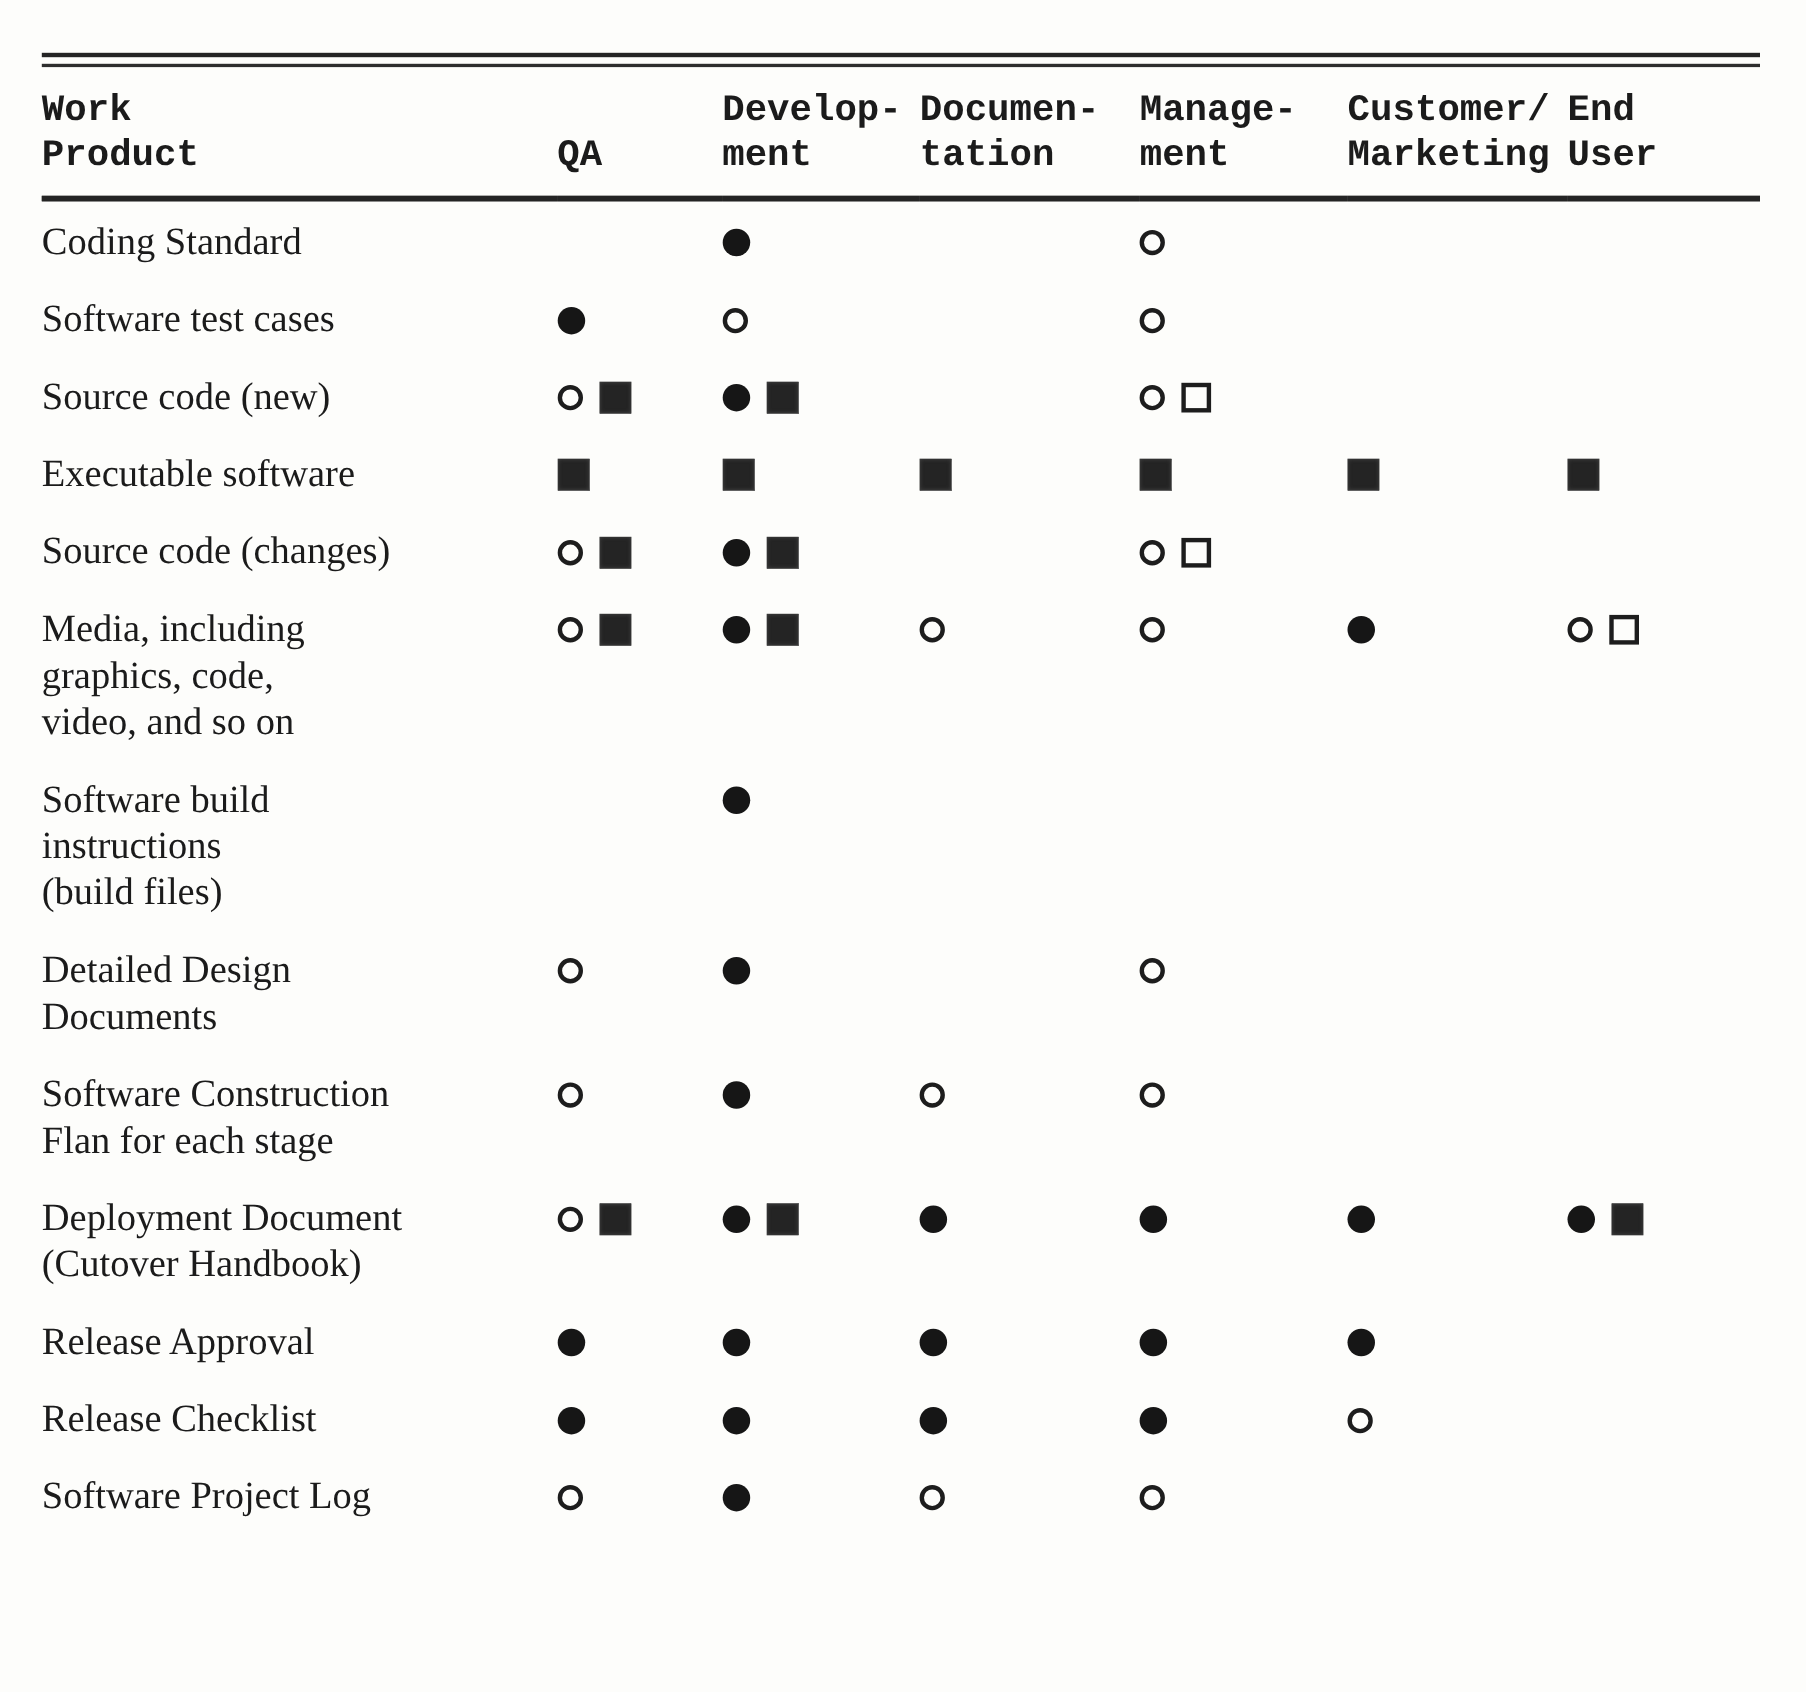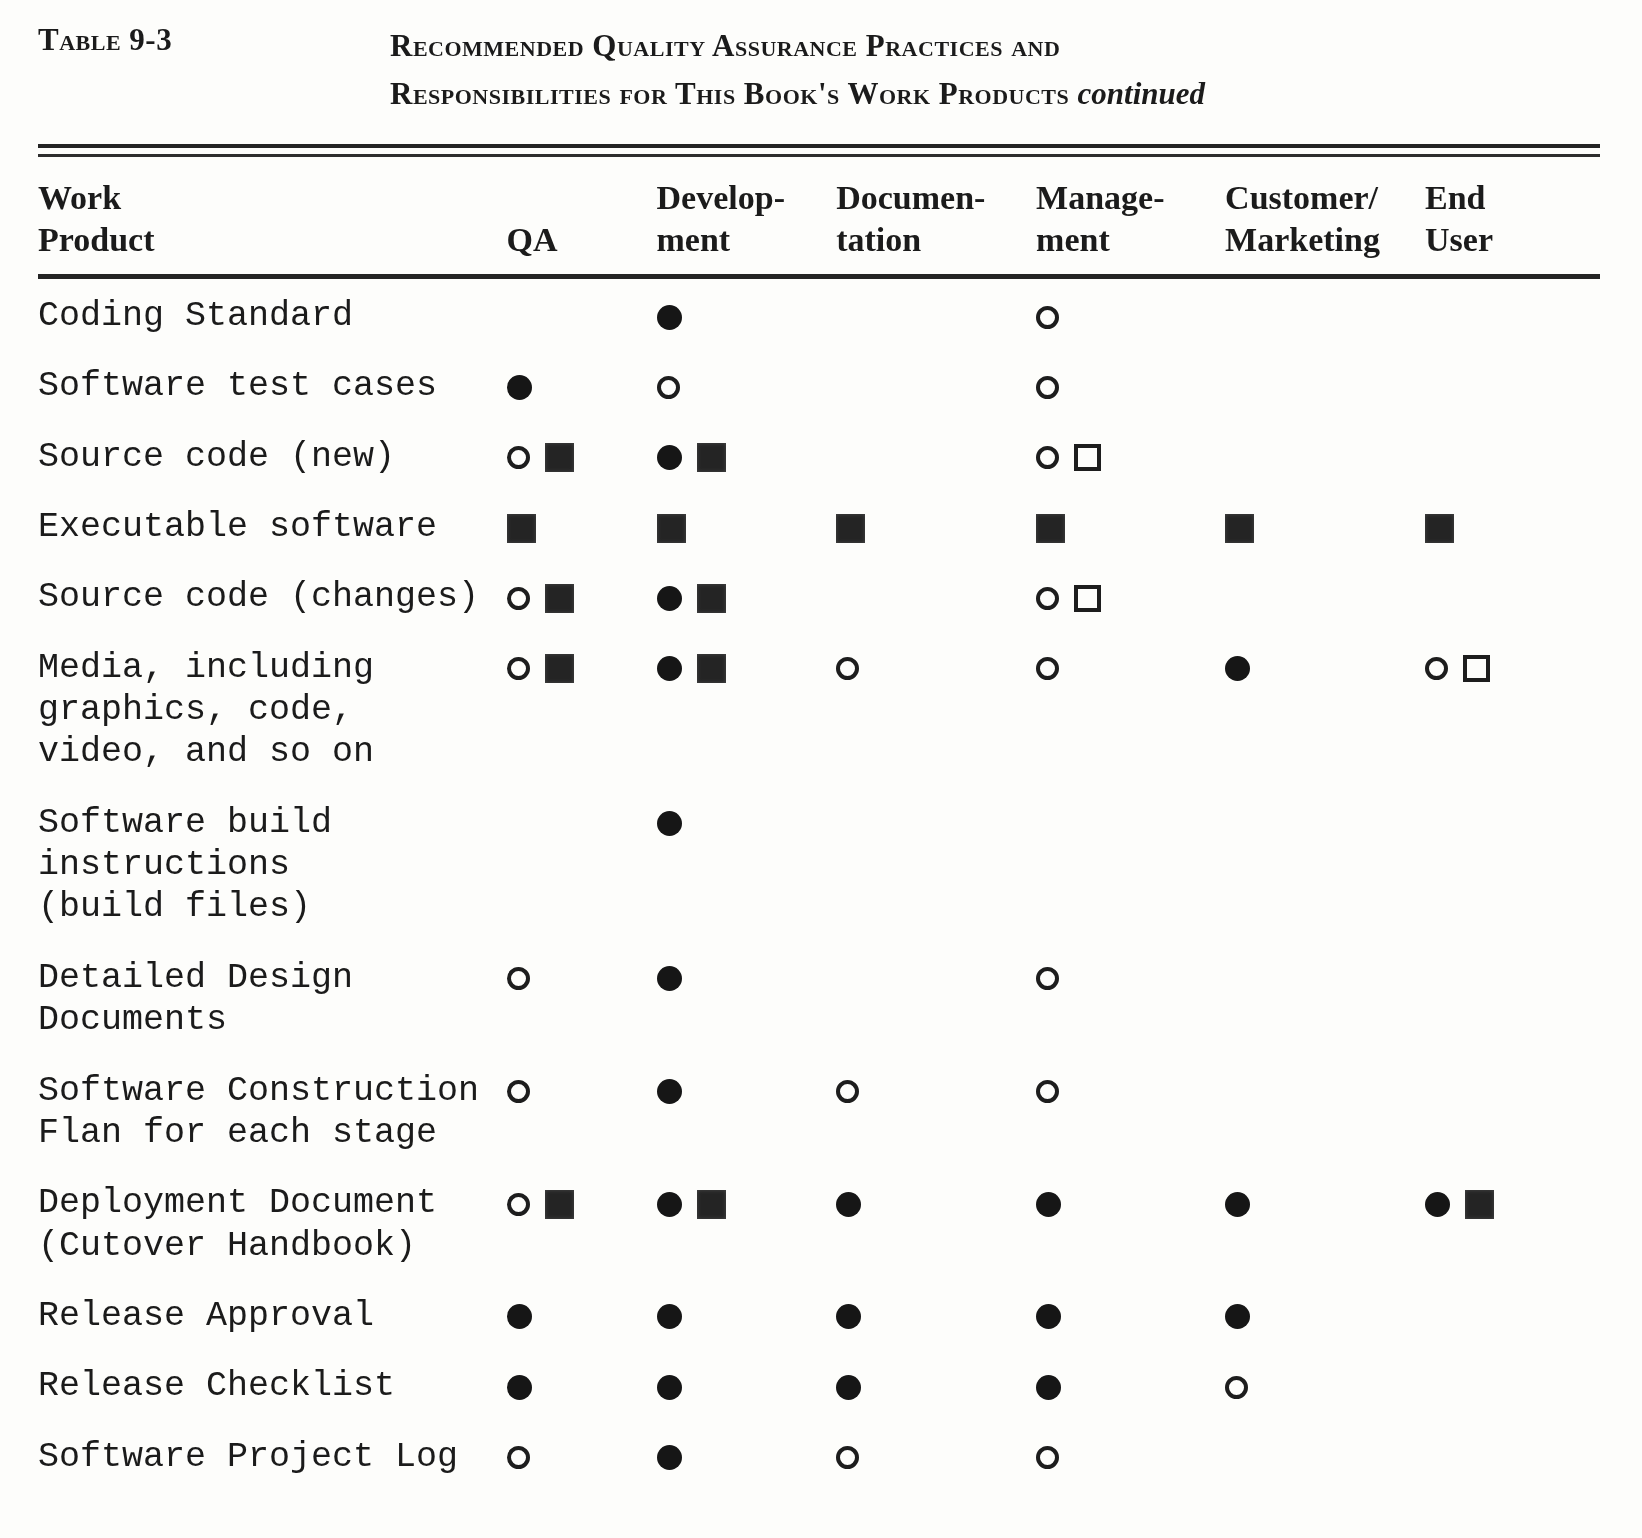--- a/index.html
+++ b/index.html
@@ -37,49 +37,43 @@
   col.c-doc { width: 12.8%; }
   col.c-mgmt { width: 12.1%; }
   col.c-cust { width: 12.8%; }
   col.c-end { width: 11.2%; }
 
   th {
     text-align: left; vertical-align: bottom;
     font-weight: 700; font-size: 34px; line-height: 1.22;
     padding: 18px 0 14px 0;
     border-bottom: 5px solid #242424;
+    font-family: Liberation Mono, monospace;
   }
   td {
     vertical-align: top;
     font-size: 35px; line-height: 1.21;
     padding: 16px 0 12px 0;
   }
-  td.label { padding-right: 14px; font-family: Liberation Mono, monospace; }
+  td.label { padding-right: 14px; }
 
   
   .symcell { white-space: nowrap; line-height: 42px; }
   .sym { display: inline-block; vertical-align: middle; position: relative; top: -2px; box-sizing: border-box; }
   .sym + .sym { margin-left: 15px; }
   .fc { width: 25px; height: 25px; border-radius: 50%; background: #161616; }
   .oc { width: 23px; height: 23px; border-radius: 50%; border: 4px solid #1d1d1d; background: transparent; }
   .fs { width: 29px; height: 29px; background: #242424; box-shadow: inset 0 0 4px #4a4a4a; }
   .os { width: 27px; height: 27px; border: 4px solid #1d1d1d; background: transparent; }
 </style>
 </head>
 <body>
 
 <div class="page">
 
-  <div class="caption">
-    <div class="caption-label">Table 9-3</div>
-    <div class="caption-text">
-      <div>Recommended Quality Assurance Practices and</div>
-      <div><span>Responsibilities for This Book's Work Products</span>&nbsp;<span class="suffix">continued</span></div>
-    </div>
-  </div>
 
   <div class="rule-double"></div>
 
   <table class="qa">
     <colgroup>
       <col class="c-label">
         <col class="c-qa">
         <col class="c-dev">
         <col class="c-doc">
         <col class="c-mgmt">

